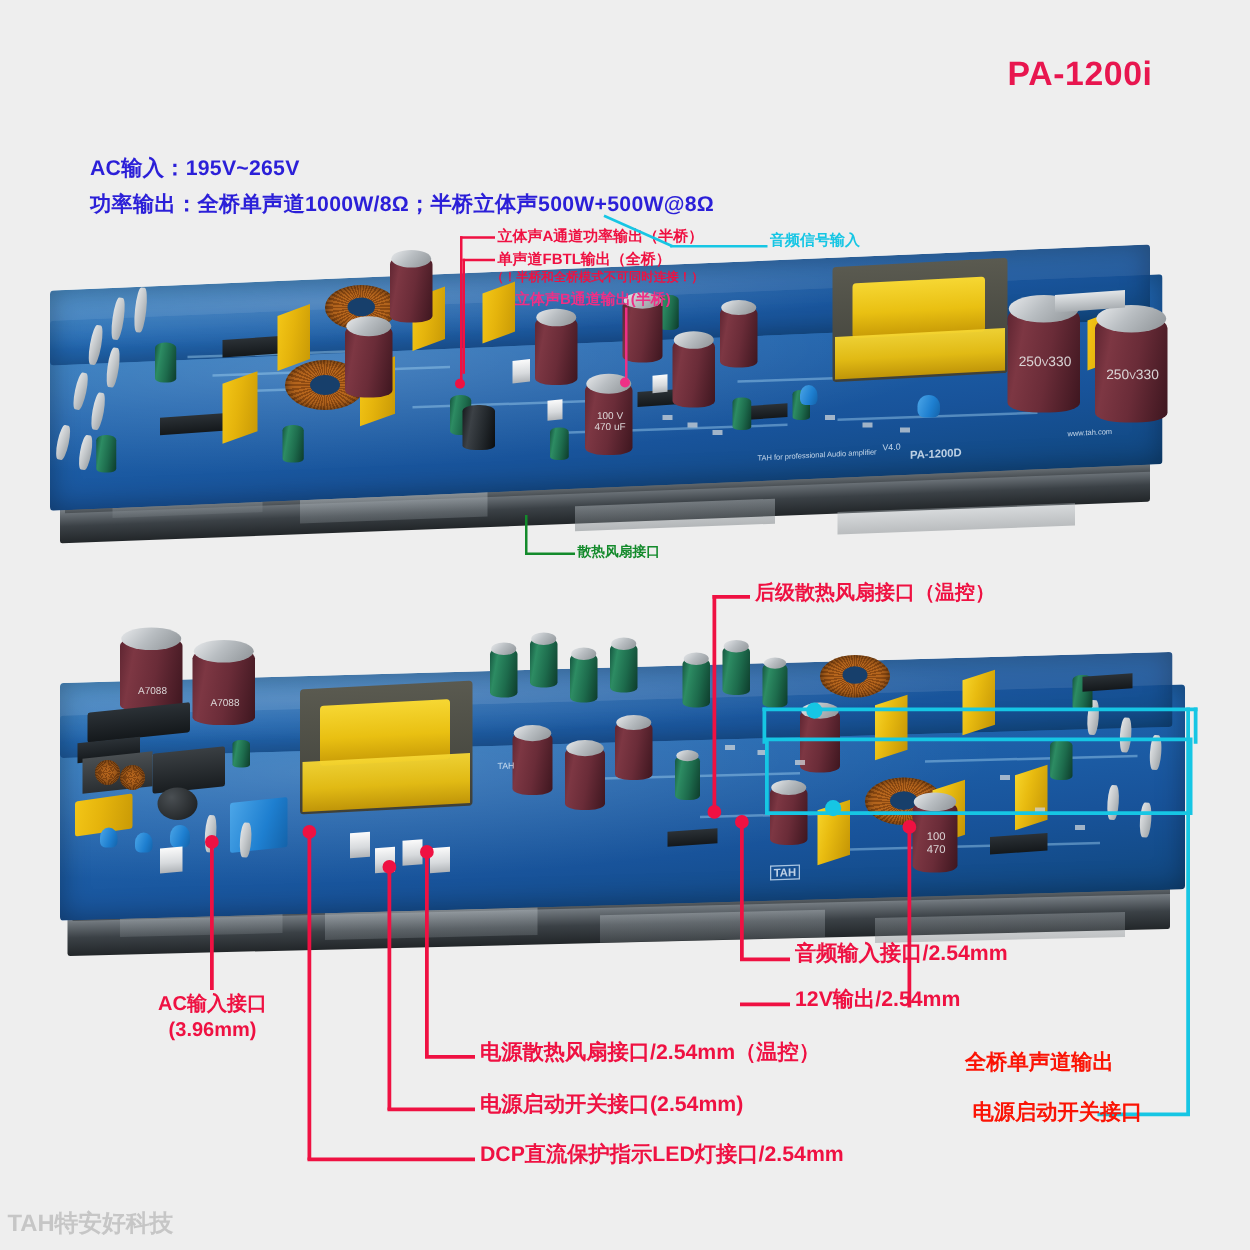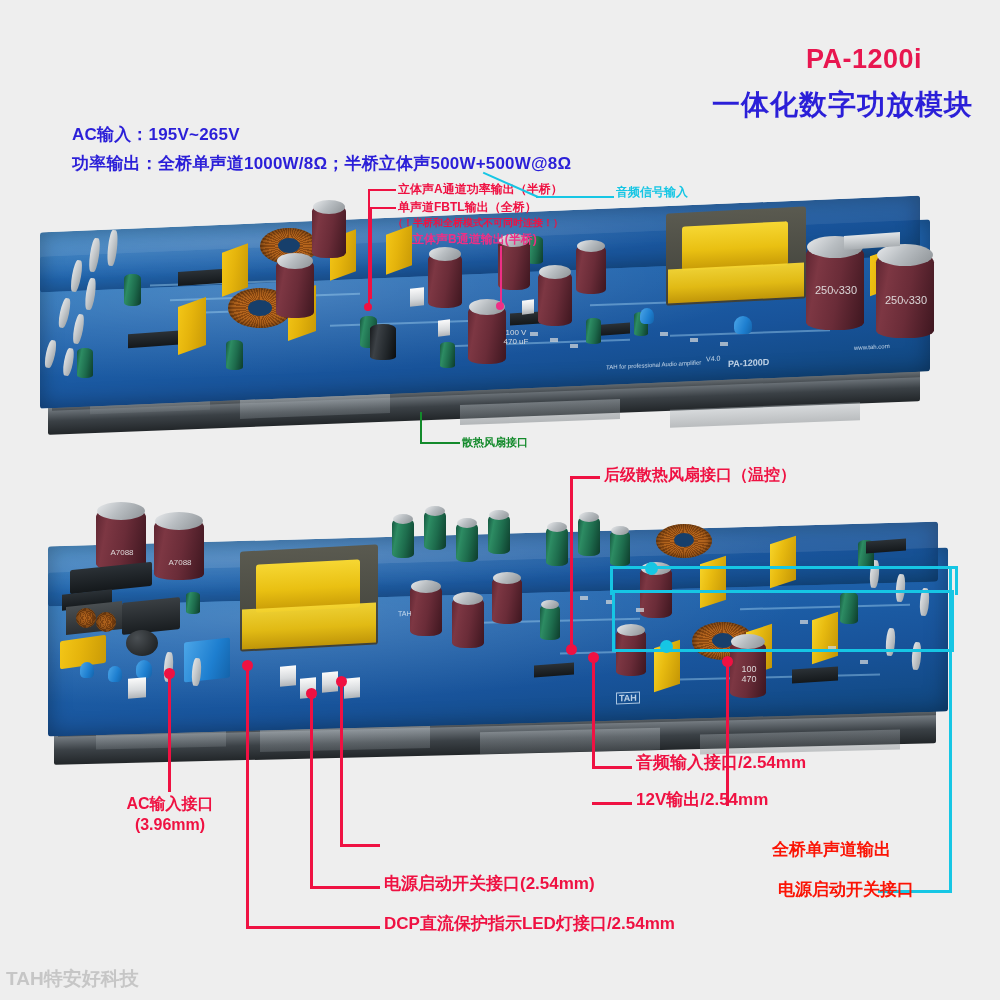--- a/index.html
+++ b/index.html
@@ -91,21 +91,20 @@
   .watermark{
     position:absolute;color:#c6c6c6;font-size:19px;font-weight:bold;white-space:nowrap;
   }
 </style>
 </head>
 <body>
 
 <div id="stage">
 
   <div class="abs title-main" style="left:806px;top:44px;">PA-1200i</div>
-  <div class="abs title-sub" style="left:712px;top:86px;">一体化数字功放模块</div>
 
   <div class="abs spec" style="left:72px;top:123px;">AC输入：195V~265V</div>
   <div class="abs spec" style="left:72px;top:152px;">功率输出：全桥单声道1000W/8Ω；半桥立体声500W+500W@8Ω</div>
 
   <div class="board" style="left:30px;top:192px;width:910px;height:250px;">
 
     <div class="heatsink" style="left:18px;top:196px;width:872px;height:30px;
          transform:skewY(-2.2deg);border-radius:2px;"></div>
     <div class="heatsink2" style="left:22px;top:186px;width:868px;height:16px;
          transform:skewY(-2.2deg);"></div>
@@ -165,21 +164,21 @@
     <div class="cap cap-maroon" style="left:282px;top:12px;width:34px;height:54px;"></div>
     <div class="cap-top" style="left:283px;top:8px;width:32px;height:14px;"></div>
     <div class="cap cap-maroon" style="left:246px;top:66px;width:38px;height:60px;"></div>
     <div class="cap-top" style="left:247px;top:61px;width:36px;height:16px;"></div>
     <div class="cap cap-maroon" style="left:398px;top:60px;width:34px;height:56px;"></div>
     <div class="cap-top" style="left:399px;top:55px;width:32px;height:14px;"></div>
     <div class="cap cap-maroon" style="left:468px;top:46px;width:32px;height:52px;"></div>
     <div class="cap-top" style="left:469px;top:42px;width:30px;height:13px;"></div>
     <div class="cap cap-maroon" style="left:438px;top:112px;width:38px;height:60px;"></div>
     <div class="cap-top" style="left:439px;top:107px;width:36px;height:16px;"></div>
-    <div class="capfont" style="left:440px;top:136px;width:36px;margin-left:28px;">100 V<br>470 uF</div>
+    <div class="capfont" style="left:440px;top:136px;width:36px;">100 V<br>470 uF</div>
     <div class="cap cap-maroon" style="left:508px;top:78px;width:34px;height:56px;"></div>
     <div class="cap-top" style="left:509px;top:73px;width:32px;height:14px;"></div>
     <div class="cap cap-maroon" style="left:546px;top:52px;width:30px;height:50px;"></div>
     <div class="cap-top" style="left:547px;top:48px;width:28px;height:12px;"></div>
 
     <div class="cap cap-black" style="left:340px;top:132px;width:26px;height:36px;"></div>
     <div class="cap cap-black" style="left:724px;top:18px;width:30px;height:22px;border-radius:50%;"></div>
 
     <div class="trans" style="left:636px;top:18px;width:140px;height:92px;transform:skewY(-3deg);border-radius:3px;"></div>
     <div class="trans-core" style="left:652px;top:32px;width:106px;height:44px;transform:skewY(-3deg);border-radius:3px;"></div>
@@ -373,20 +372,21 @@
   <div class="abs lbl lbl-red" style="left:636px;top:790px;font-size:17px;">12V输出/2.54mm</div>
   <div class="ln" style="left:592px;top:802px;width:40px;height:3px;"></div>
   <div class="ln" style="left:726px;top:660px;width:3px;height:146px;"></div>
   <div class="dot dot-red abs" style="left:722px;top:656px;width:11px;height:11px;"></div>
 
   <div class="abs lbl lbl-red" style="left:110px;top:795px;font-size:16px;text-align:center;width:120px;">AC输入接口</div>
   <div class="abs lbl lbl-red" style="left:110px;top:816px;font-size:16px;text-align:center;width:120px;">(3.96mm)</div>
   <div class="ln" style="left:168px;top:672px;width:3px;height:120px;"></div>
   <div class="dot dot-red abs" style="left:164px;top:668px;width:11px;height:11px;"></div>
 
+  <div class="abs lbl lbl-red" style="left:384px;top:832px;font-size:17px;">电源散热风扇接口/2.54mm（温控）</div>
   <div class="ln" style="left:340px;top:844px;width:40px;height:3px;"></div>
   <div class="ln" style="left:340px;top:680px;width:3px;height:166px;"></div>
   <div class="dot dot-red abs" style="left:336px;top:676px;width:11px;height:11px;"></div>
 
   <div class="abs lbl lbl-red" style="left:384px;top:874px;font-size:17px;">电源启动开关接口(2.54mm)</div>
   <div class="ln" style="left:310px;top:886px;width:70px;height:3px;"></div>
   <div class="ln" style="left:310px;top:692px;width:3px;height:196px;"></div>
   <div class="dot dot-red abs" style="left:306px;top:688px;width:11px;height:11px;"></div>
 
   <div class="abs lbl lbl-red" style="left:384px;top:914px;font-size:17px;">DCP直流保护指示LED灯接口/2.54mm</div>

